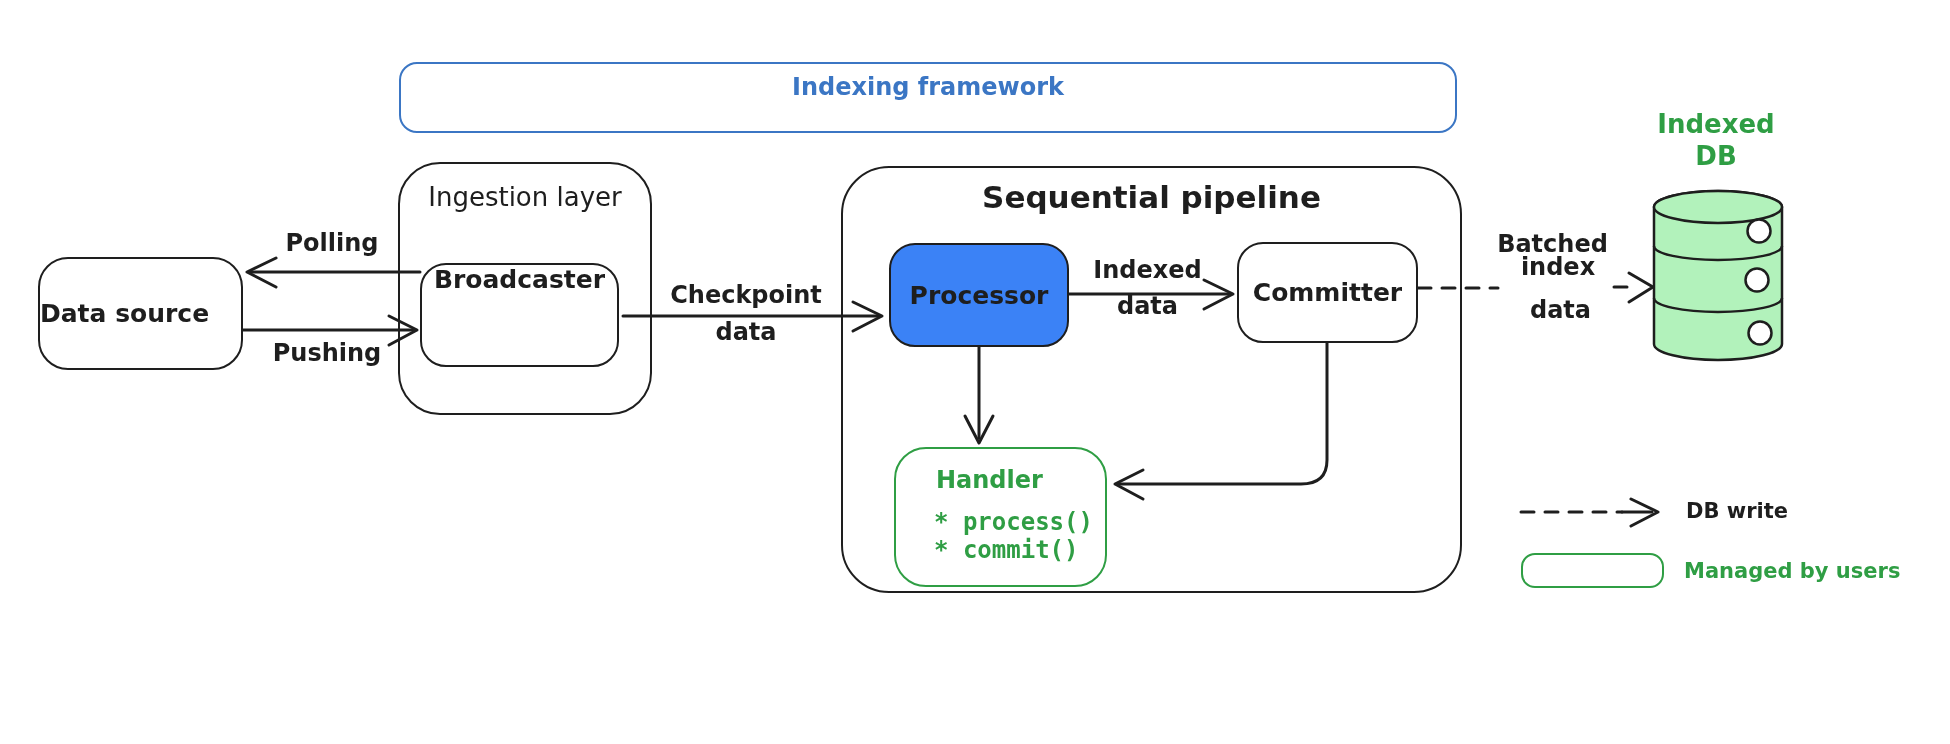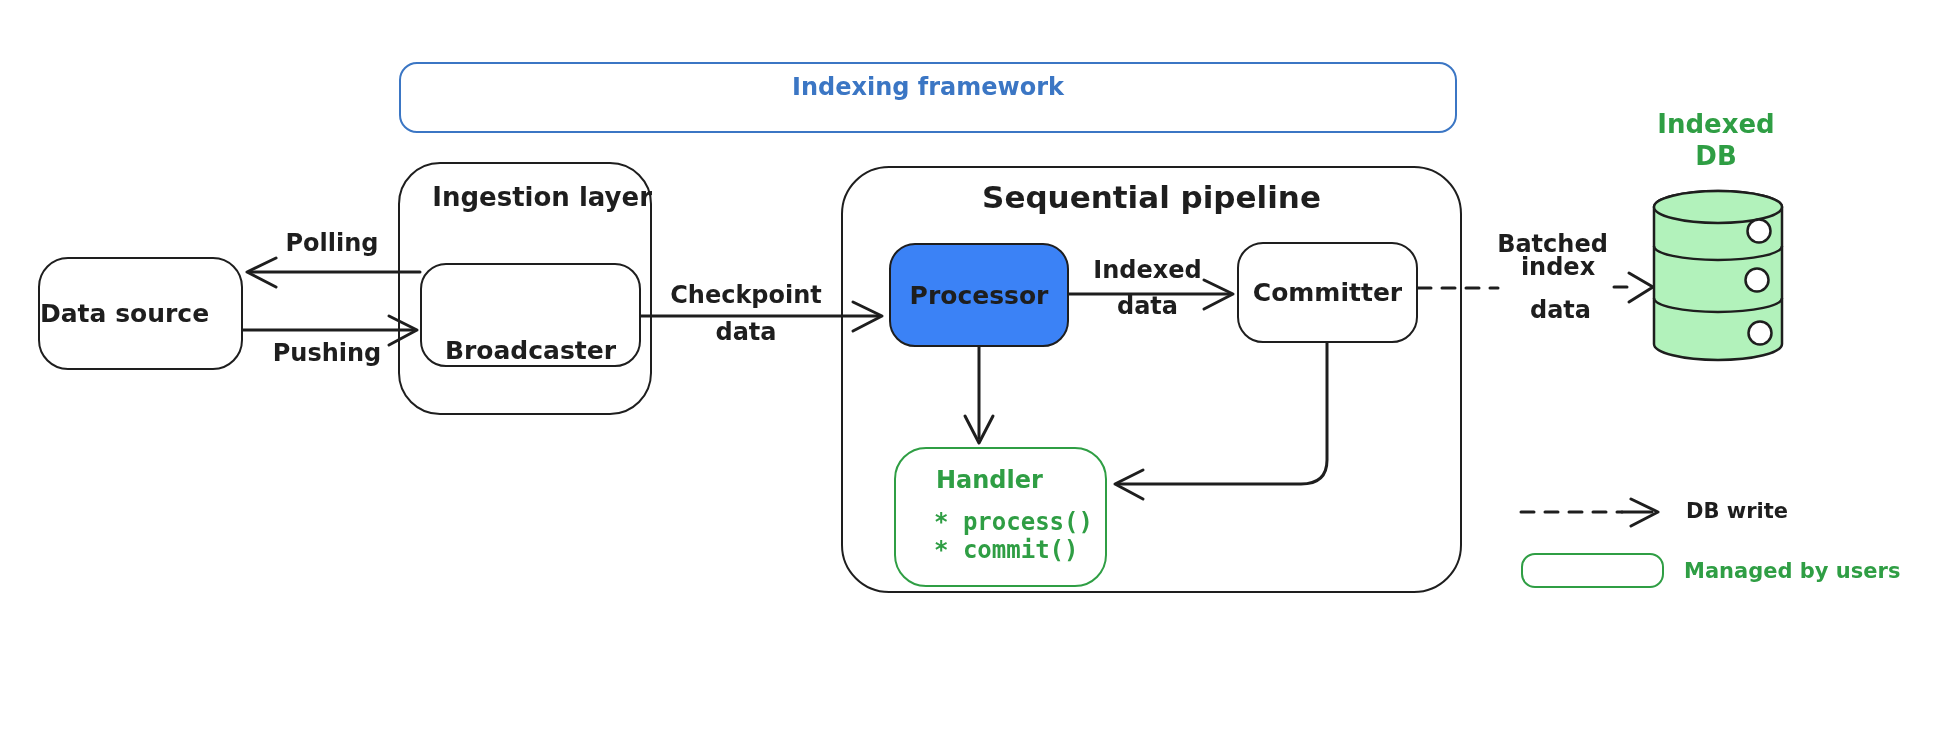--- a/index.html
+++ b/index.html
@@ -19,34 +19,34 @@
     background: #ffffff;
     overflow: hidden;
   }
 
   
   .box { position: absolute; border: 2.5px solid var(--ink); background: transparent; }
 
   .frame-blue    { left: 399px; top: 62px;  width: 1058px; height: 71px;  border-radius: 18px; border-color: var(--blue); }
   .ingestion     { left: 398px; top: 162px; width: 254px;  height: 253px; border-radius: 42px; }
   .datasource    { left: 38px;  top: 257px; width: 205px;  height: 113px; border-radius: 30px; display:flex; align-items:center; justify-content:flex-start; }
-  .broadcaster   { left: 420px; top: 263px; width: 221px;  height: 104px; border-radius: 26px; display:flex; align-items:flex-end; justify-content:center; background:#fff; }
+  .broadcaster   { left: 420px; top: 263px; width: 199px;  height: 104px; border-radius: 26px; display:flex; align-items:flex-start; justify-content:center; background:#fff; }
   .pipeline      { left: 841px; top: 166px; width: 621px;  height: 427px; border-radius: 48px; }
   .processor     { left: 889px; top: 243px; width: 180px;  height: 104px; border-radius: 26px; display:flex; align-items:center; justify-content:center; background:#3b82f6; }
   .committer     { left: 1237px;top: 242px; width: 181px;  height: 101px; border-radius: 26px; display:flex; align-items:center; justify-content:center; background:#fff; }
   .handler       { left: 894px; top: 447px; width: 213px;  height: 140px; border-radius: 32px; border-color: var(--green); background:#fff; }
   .legend-swatch { left: 1521px;top: 553px; width: 143px;  height: 35px;  border-radius: 14px; border-color: var(--green); border-width: 2.5px; }
 
   
   .t { position: absolute; white-space: nowrap; }
   .center { text-align: center; }
 
   .frame-label { left: 399px; top: 62px; width: 1058px; height: 50px; display:flex; align-items:center; justify-content:center;
                  color: var(--blue); font-size: 24px; font-weight: 600; }
-  .ingestion-label { left: 398px; top: 182px; width: 254px; font-size: 26px; font-weight: 700; text-align: right; }
+  .ingestion-label { left: 398px; top: 182px; width: 254px; font-size: 26px; font-weight: 400; text-align: center; }
   .node-label { font-size: 25px; font-weight: 600; }
   .pipeline-label { left: 841px; top: 179px; width: 621px; font-size: 31px; font-weight: 600; text-align: center; }
 
   .edge-label { font-size: 24px; font-weight: 600; }
   .lbl-polling     { left: 272px;  top: 229px; width: 120px; }
   .lbl-pushing     { left: 262px;  top: 339px; width: 130px; }
   .lbl-checkpoint1 { left: 666px;  top: 281px; width: 160px; }
   .lbl-checkpoint2 { left: 666px;  top: 318px; width: 160px; }
   .lbl-indexed1    { left: 1075px; top: 256px; width: 145px; }
   .lbl-indexed2    { left: 1075px; top: 292px; width: 145px; }

